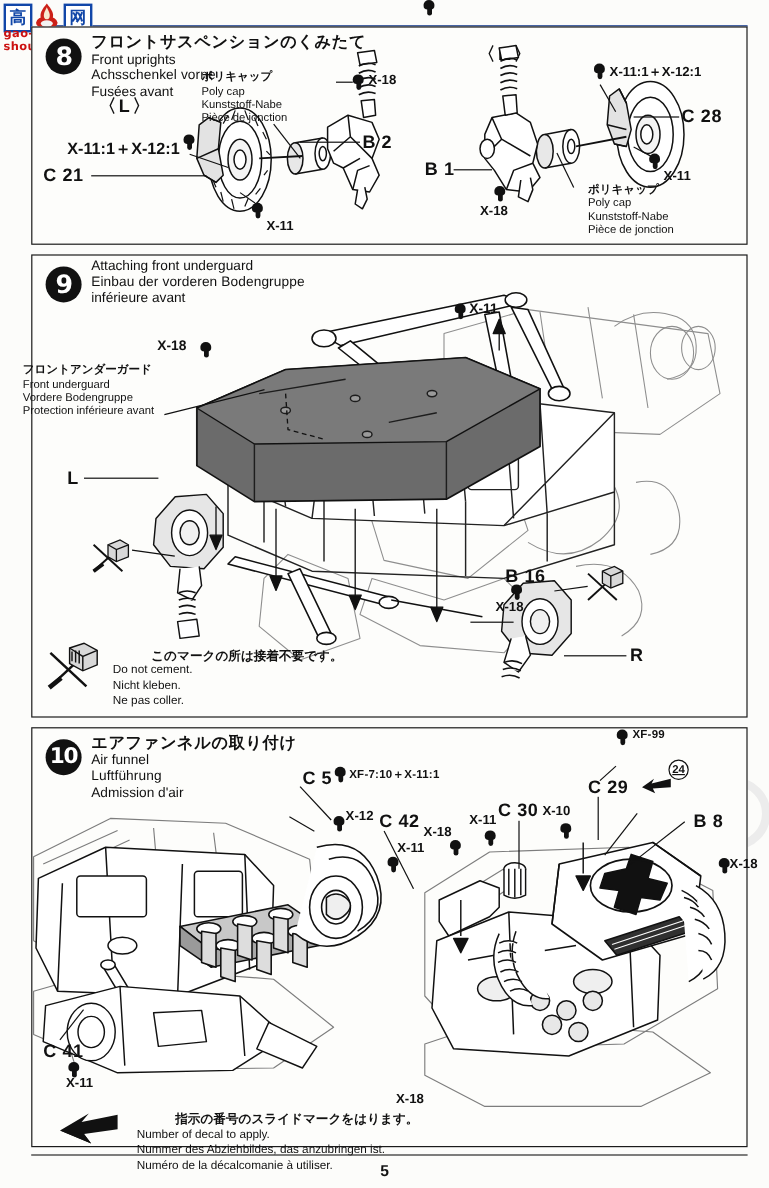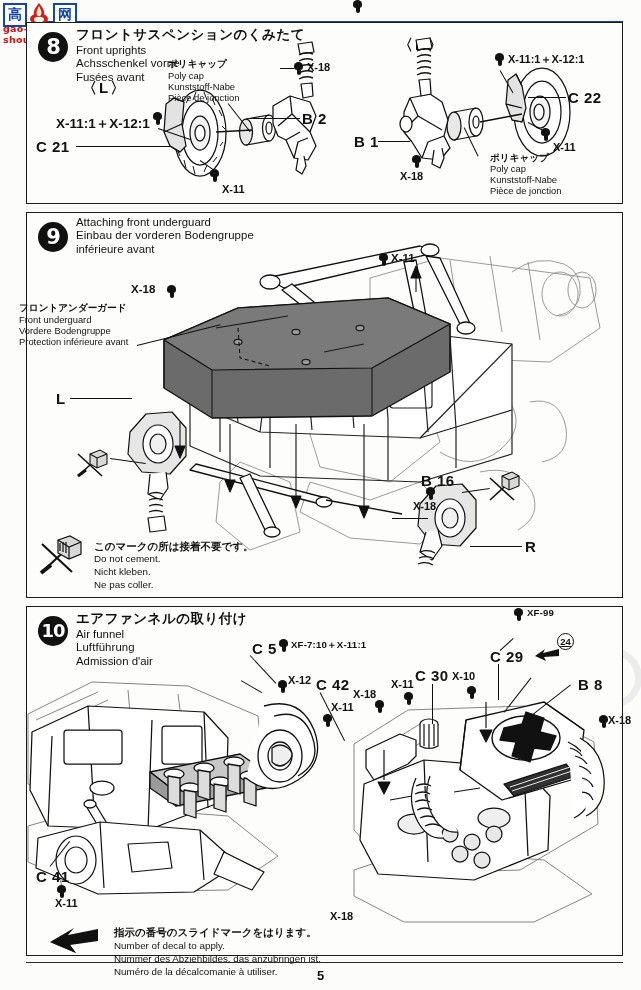--- a/index.html
+++ b/index.html
@@ -30,21 +30,21 @@
         font-family:"DejaVu Sans","Liberation Sans",sans-serif;}
   .t-en,.t-de,.t-fr{font-size:11.4px;white-space:nowrap;line-height:1.18;}
   .t-de{letter-spacing:.1px;}
 
   
   .lbl{position:absolute;white-space:nowrap;}
   .part{font-size:15px;font-weight:bold;letter-spacing:.5px;}
   .part-sm{font-size:13.5px;font-weight:bold;}
   .paint{font-size:9.6px;font-weight:bold;letter-spacing:.2px;}
   .lr{font-size:15px;font-weight:bold;letter-spacing:2px;}
-  .note-jp{font-size:10.5px;font-weight:bold;font-family:Liberation Serif, serif;white-space:nowrap;}
+  .note-jp{font-size:10.5px;font-weight:bold;font-family:Liberation Serif, serif;white-space:nowrap;margin-left:32px;}
   .note-xx{font-size:9.8px;white-space:nowrap;line-height:1.32;}
   .cap-jp{font-size:9.6px;font-weight:bold;font-family:"DejaVu Sans",sans-serif;white-space:nowrap;}
   .cap-xx{font-size:9.4px;white-space:nowrap;line-height:1.3;}
 
   
   .ln{position:absolute;background:#111;}
   .ln.h{height:1.3px;}
   .ln.v{width:1.3px;}
   .diag{position:absolute;height:1.2px;background:#111;transform-origin:0 50%;}
 
@@ -229,21 +229,21 @@
         </g>
         <path d="M27 42 L38 41 L39 56 L29 58 Z" fill="#fff"></path>
       </g>
     </svg>
   </div>
 
   <div class="screw" style="left:494px;top:53px;"></div>
   <div class="lbl part-sm" style="left:508px;top:52px;font-size:11px;">X-11:1＋X-12:1</div>
   <div class="diag" style="left:500px;top:70px;width:26px;transform:rotate(60deg);"></div>
 
-  <div class="lbl part" style="left:568px;top:89px;">C 22</div>
+  <div class="lbl part" style="left:568px;top:89px;">C 28</div>
   <div class="ln h" style="left:528px;top:97px;width:38px;"></div>
 
   <div class="screw" style="left:540px;top:128px;"></div>
   <div class="lbl part-sm" style="left:553px;top:141px;font-size:11px;">X-11</div>
   <div class="diag" style="left:528px;top:122px;width:18px;transform:rotate(28deg);"></div>
 
   <div class="lbl part" style="left:354px;top:133px;">B 1</div>
   <div class="ln h" style="left:378px;top:141px;width:32px;"></div>
 
   <div class="screw" style="left:411px;top:155px;"></div>

